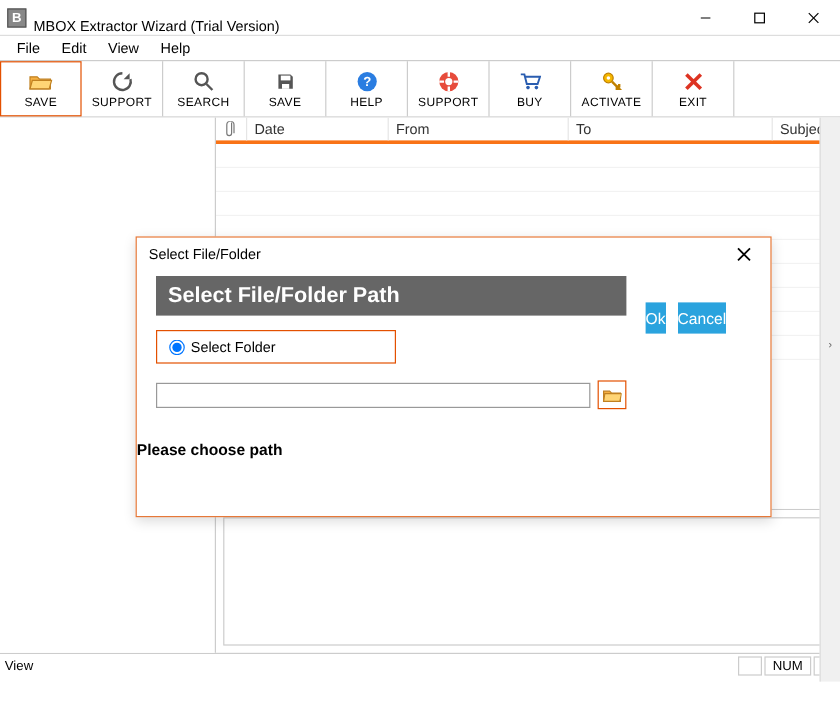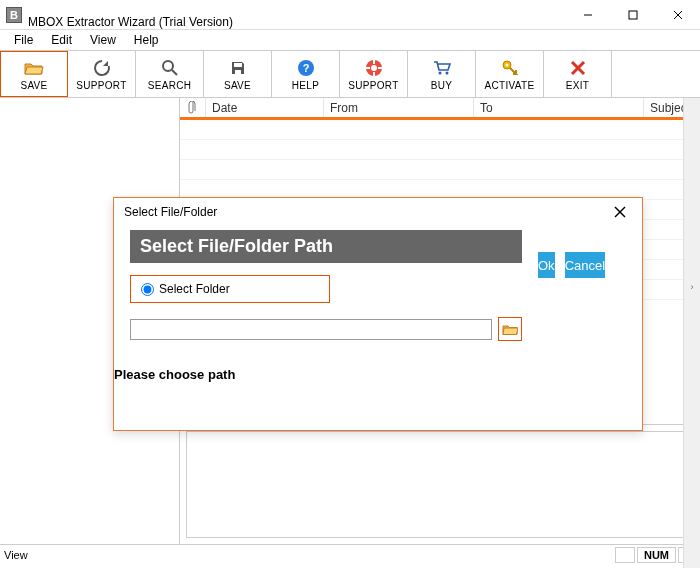--- a/index.html
+++ b/index.html
@@ -29,21 +29,21 @@
 .col.date { width: 118px; }
 .col.from { width: 150px; }
 .col.to { width: 170px; }
 .col.subject { flex: 1; }
 .grid { flex: 1; background: #fff; position: relative; }
 .grid-row { height: 20px; border-bottom: 1px solid #f2f2f2; }
 .scroll-arrow { height: 17px; display: flex; align-items: center; justify-content: center; font-size: 9px; color: #666; cursor: pointer; }
 
 .statusbar { height: 20px; border-top: 1px solid #ccc; display: flex; align-items: center; font-size: 11px; padding-left: 4px; }
 .statusbar .spacer { flex: 1; }
-.statusbar .cell { border: 1px solid #ccc; padding: 1px 6px; margin-right: 2px; font-size: 11px; min-width: 20px; height: 16px; display: flex; align-items: center; font-weight: bold; }
+.statusbar .cell { border: 1px solid #ccc; padding: 1px 6px; margin-right: 2px; font-size: 11px; min-width: 20px; height: 16px; display: flex; align-items: center; }
 
 .dialog { position: absolute; left: 113px; top: 197px; width: 530px; height: 234px; background: #fff; border: 1px solid #e67838; box-shadow: 0 3px 10px rgba(0,0,0,0.15); }
 .dlg-title { height: 28px; display: flex; align-items: center; padding: 0 10px; font-size: 12px; }
 .dlg-close { margin-left: auto; width: 24px; height: 24px; display: flex; align-items: center; justify-content: center; cursor: pointer; font-size: 14px; }
 .dlg-body { padding: 4px 16px 8px 16px; display: flex; gap: 16px; }
 .dlg-left { flex: 1; }
 .section-head { background: #666; color: #fff; padding: 6px 10px; font-weight: bold; font-size: 18px; }
 .radio-row { border: 1px solid #e35000; margin-top: 12px; padding: 6px 10px; display: flex; gap: 30px; align-items: center; font-size: 12px; width: 200px; }
 .radio-row label { display: flex; align-items: center; gap: 5px; cursor: pointer; }
 .path-row { display: flex; align-items: center; gap: 6px; margin-top: 14px; }

